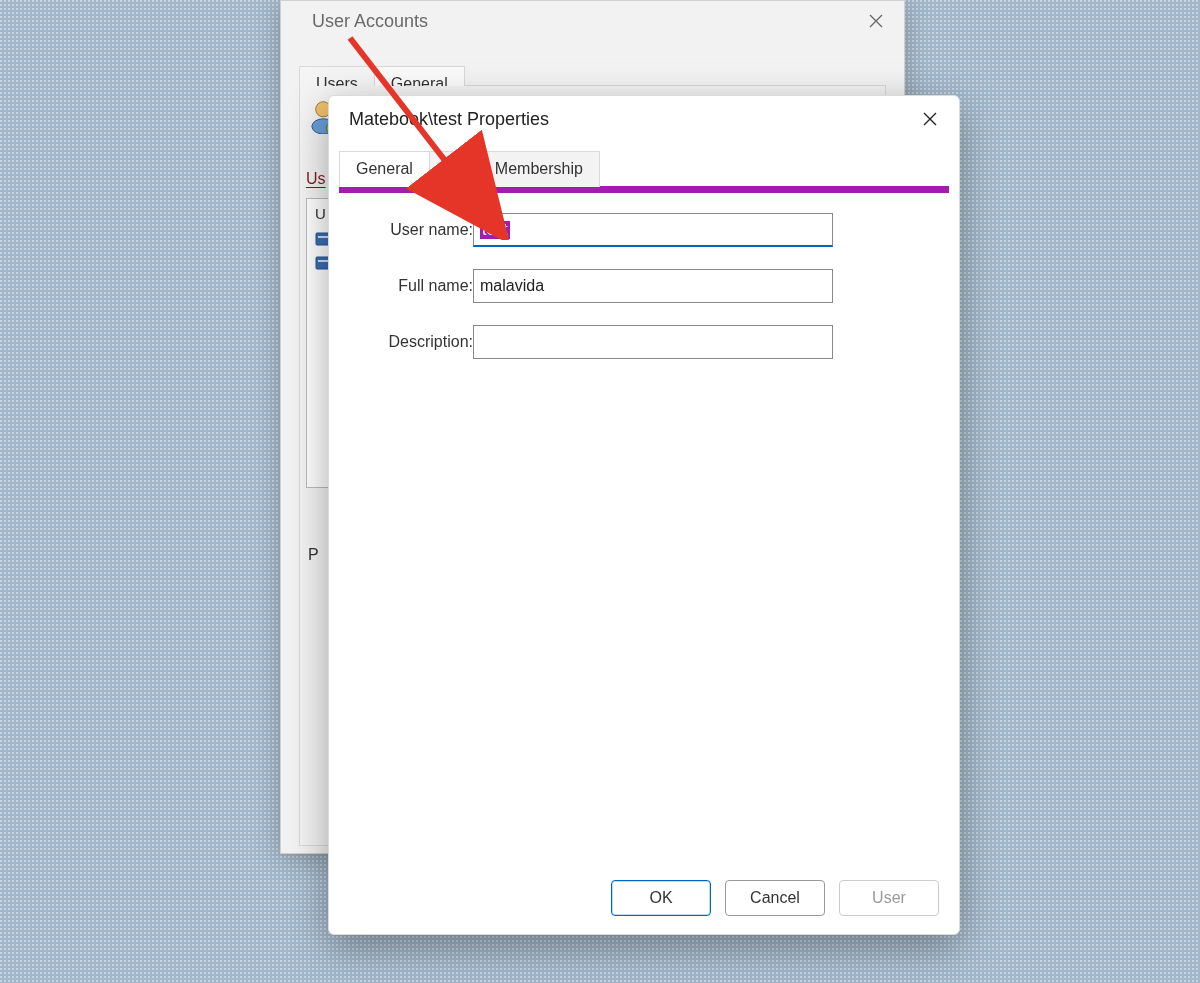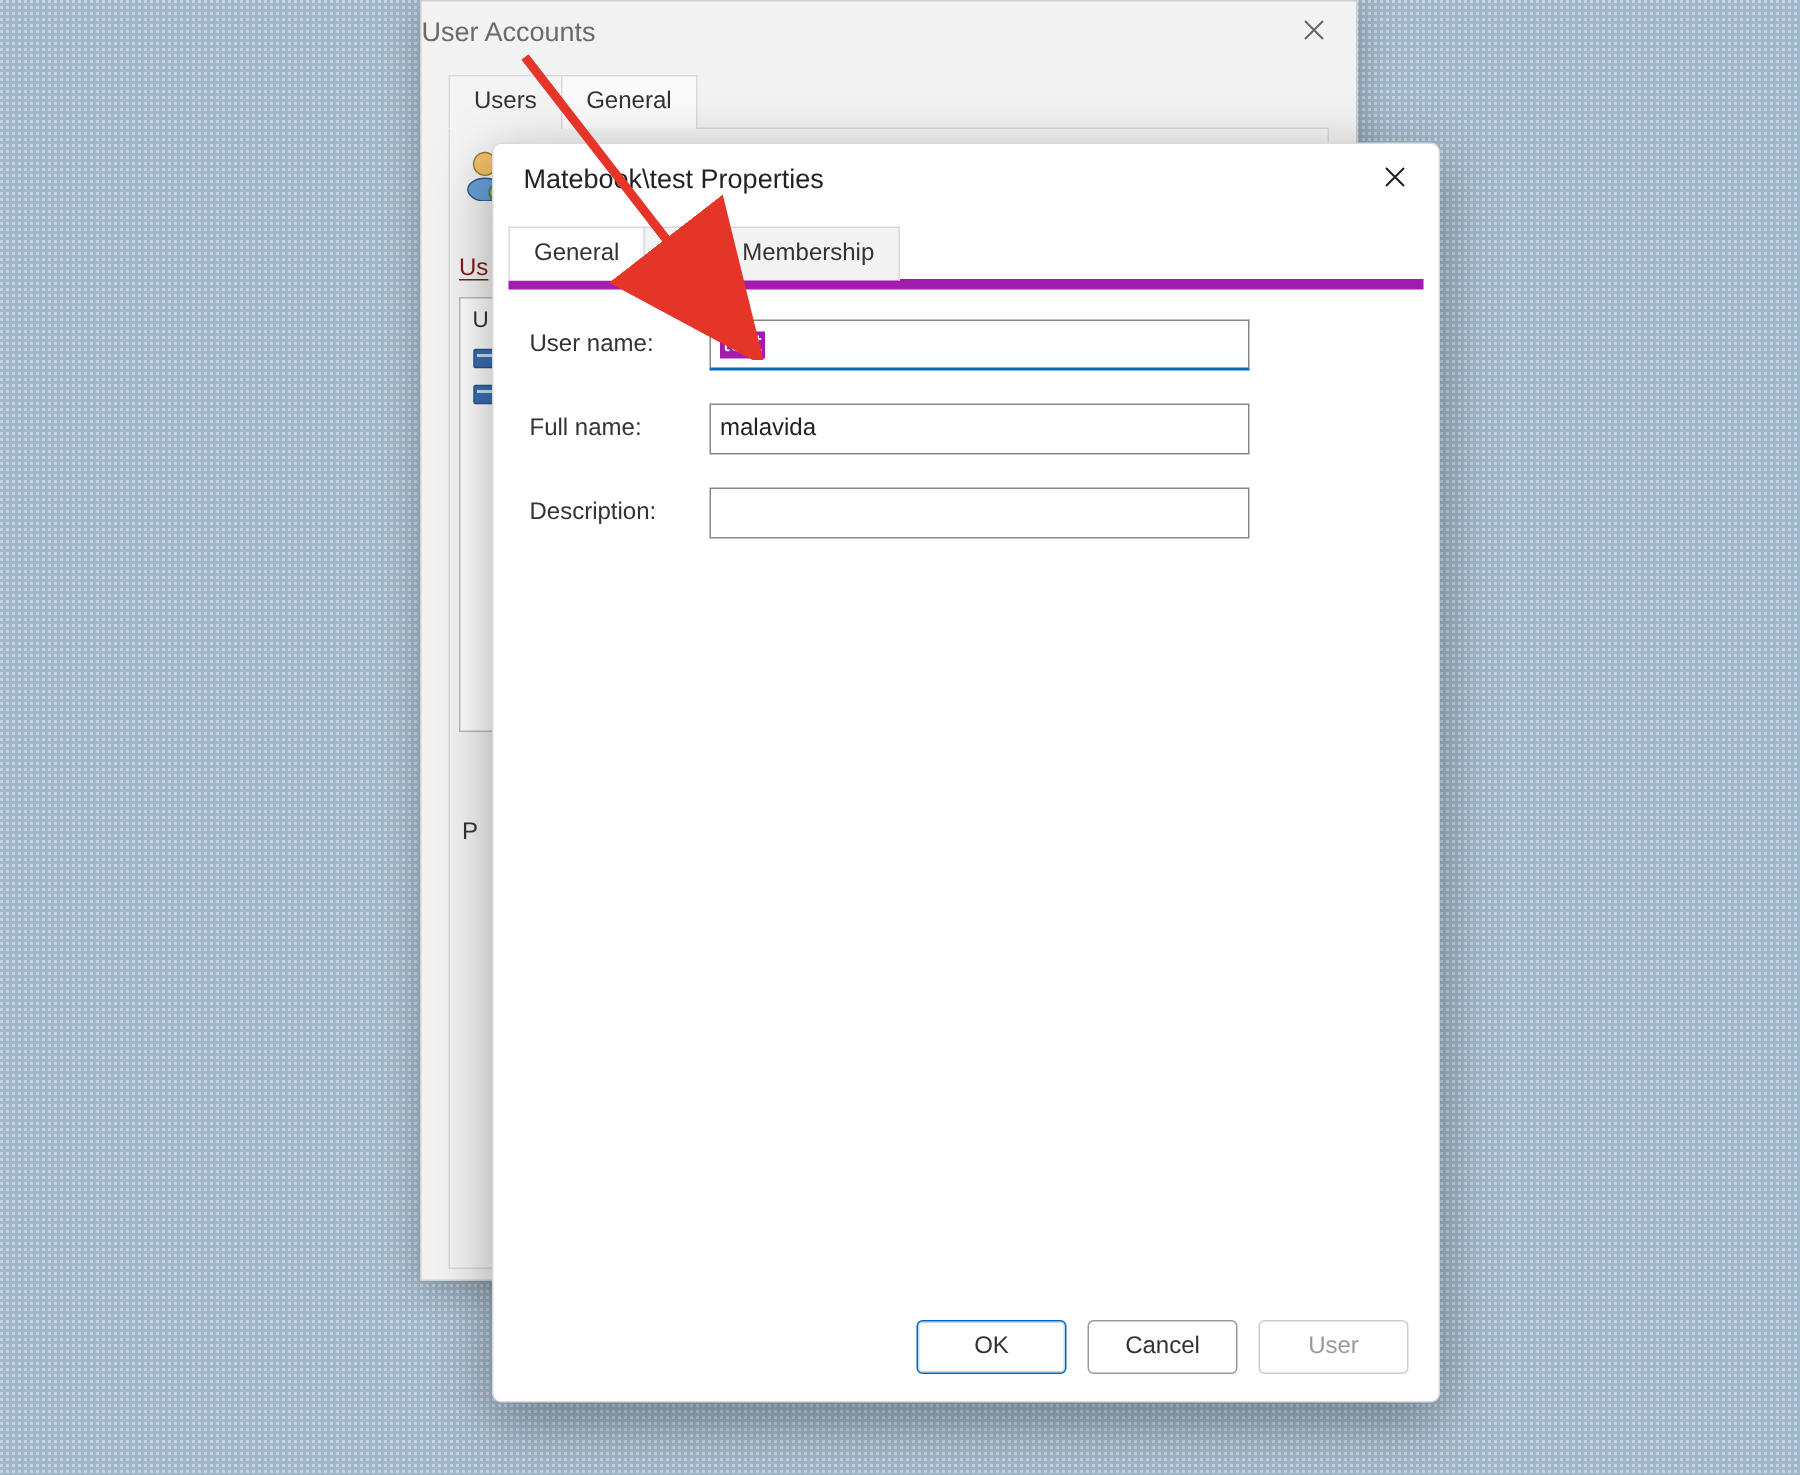--- a/index.html
+++ b/index.html
@@ -26,20 +26,21 @@
       height: 854px;
       background: #f2f2f2;
       border: 1px solid #d0d0d0;
       box-shadow: 0 4px 24px rgba(0,0,0,0.25);
     }
     .win-parent .titlebar {
       display: flex;
       align-items: center;
       justify-content: space-between;
       height: 40px;
+      margin-left: 31px;
     }
     .win-parent .titlebar .title {
       color: #6a6a6a;
       font-size: 18px;
     }
     .win-parent .titlebar .close {
       width: 56px;
       height: 40px;
       display: flex;
       align-items: center;
@@ -55,21 +56,21 @@
       border-bottom: 1px solid #d9d9d9;
     }
     .parent-tabs .tab {
       padding: 8px 16px 8px 16px;
       font-size: 16px;
       color: #333;
       background: #fafafa;
       border: 1px solid #d9d9d9;
       border-bottom: none;
       position: relative;
-      top: 1px;
+      top: 17px;
     }
     .parent-tabs .tab.active {
       background: #f4f4f4;
       border-bottom: 1px solid #f4f4f4;
     }
     .parent-tabs .tab + .tab {
       margin-left: -1px;
     }
     .parent-body {
       background: #f4f4f4;
@@ -188,20 +189,21 @@
     .child-tabs .tab + .tab { margin-left: -1px; }
 
     .child-body {
       flex: 1;
       padding: 20px 24px 12px 24px;
     }
     .form-row {
       display: flex;
       align-items: center;
       margin-bottom: 22px;
+      text-align: right;
     }
     .form-row .label {
       width: 120px;
       font-size: 16px;
       color: #333;
     }
     .form-row .input {
       flex: 0 0 360px;
       height: 34px;
       border: 1px solid #888;

